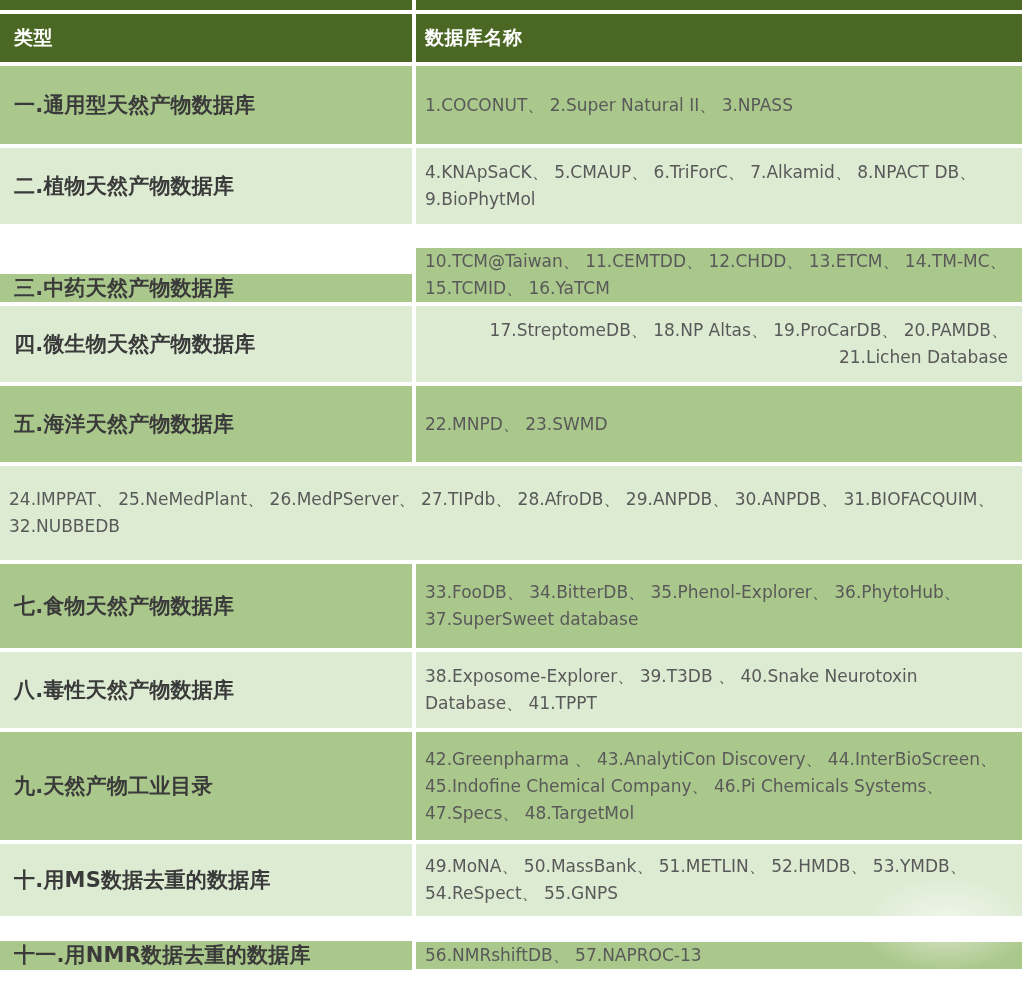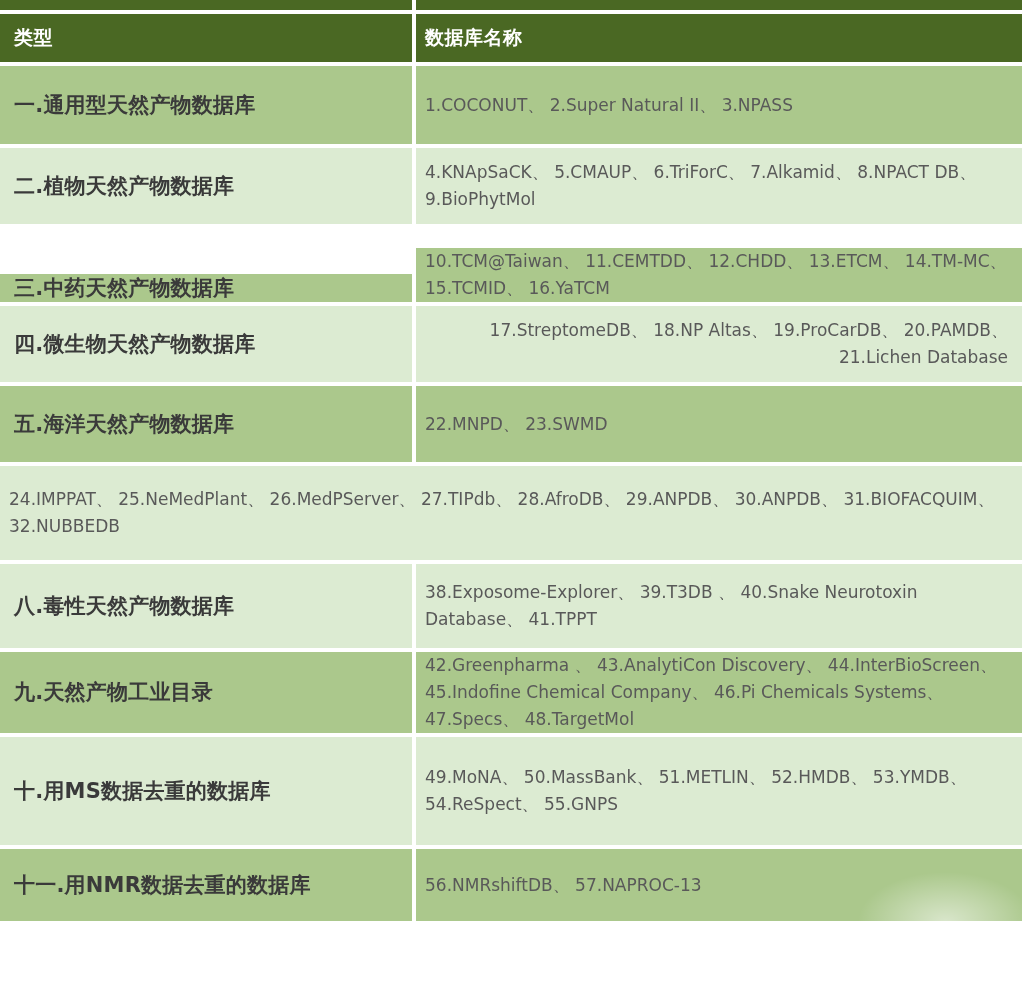--- a/index.html
+++ b/index.html
@@ -51,21 +51,21 @@
   #rows .data-row:nth-child(1)  { min-height: 78px; border-radius: 22px; }
   #rows .data-row:nth-child(2)  { min-height: 76px; }
   #rows .data-row:nth-child(3)  { min-height: 74px; align-items: flex-end; }
   #rows .data-row:nth-child(4)  { min-height: 76px; text-align: right; }
   #rows .data-row:nth-child(5)  { min-height: 76px; justify-content: space-between; }
   #rows .data-row:nth-child(6)  { min-height: 94px; }
   #rows .data-row:nth-child(7)  { min-height: 84px; }
   #rows .data-row:nth-child(8)  { min-height: 76px; border-radius: 19px; }
   #rows .data-row:nth-child(9)  { min-height: 108px; }
   #rows .data-row:nth-child(10) { min-height: 72px; }
-  #rows .data-row:nth-child(11) { min-height: 71px; margin-bottom: 15px; }
+  #rows .data-row:nth-child(11) { min-height: 71px; margin-bottom: 15px; align-items: center; }
 
   .smudge {
     position: absolute;
     left: 858px; top: 872px;
     width: 175px; height: 100px;
     background: radial-gradient(closest-side, rgba(255,255,255,0.55), rgba(255,255,255,0.25) 55%, rgba(255,255,255,0) 100%);
     pointer-events: none;
   }
 </style>
 </head>
@@ -132,20 +132,28 @@
       <span class="dbs">22.MNPD、 23.SWMD</span>
     </div>
   </div>
 
   <div class="row data-row light">
     <div class="cell-right">
       <span class="dbs">24.IMPPAT、 25.NeMedPlant、 26.MedPServer、 27.TIPdb、 28.AfroDB、 29.ANPDB、 30.ANPDB、 31.BIOFACQUIM、 32.NUBBEDB</span>
     </div>
   </div>
 
+  <div class="row data-row green">
+    <div class="cell-left">
+      <span class="cat">七.食物天然产物数据库</span>
+    </div>
+    <div class="cell-right">
+      <span class="dbs">33.FooDB、 34.BitterDB、 35.Phenol-Explorer、 36.PhytoHub、 37.SuperSweet database</span>
+    </div>
+  </div>
 
   <div class="row data-row light">
     <div class="cell-left">
       <span class="cat">八.毒性天然产物数据库</span>
     </div>
     <div class="cell-right">
       <span class="dbs">38.Exposome-Explorer、 39.T3DB 、 40.Snake Neurotoxin Database、 41.TPPT</span>
     </div>
   </div>
 

